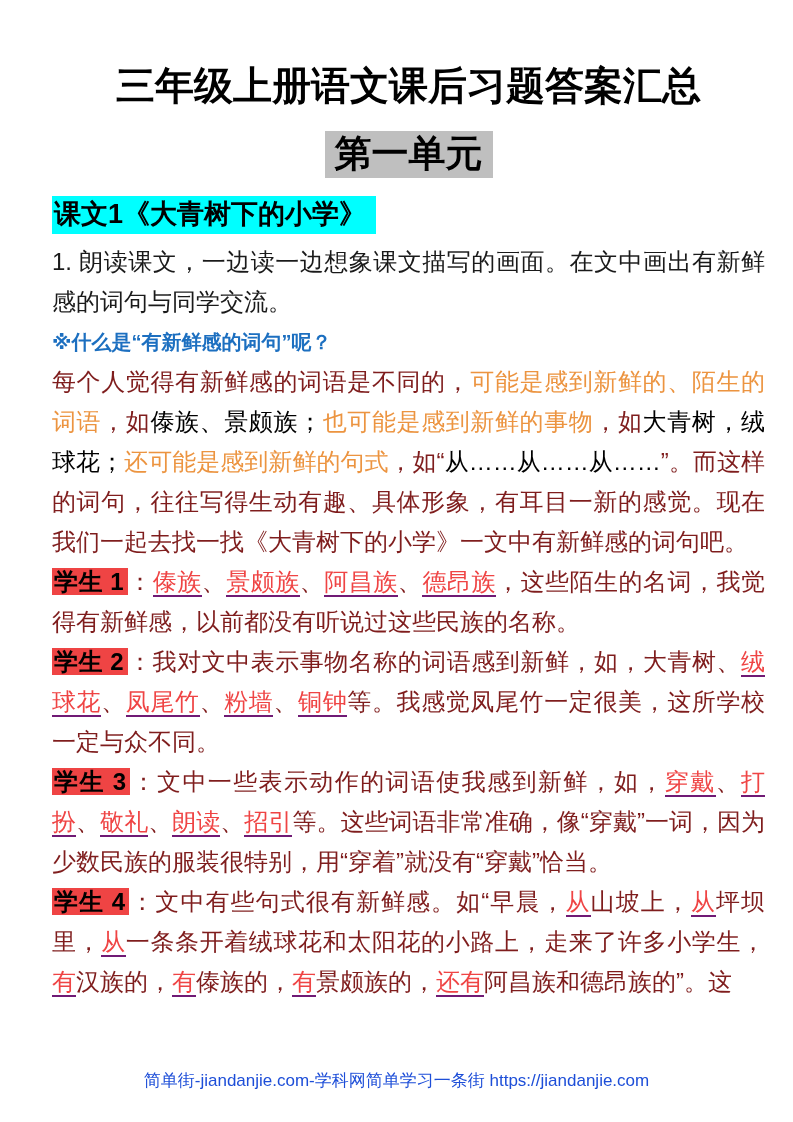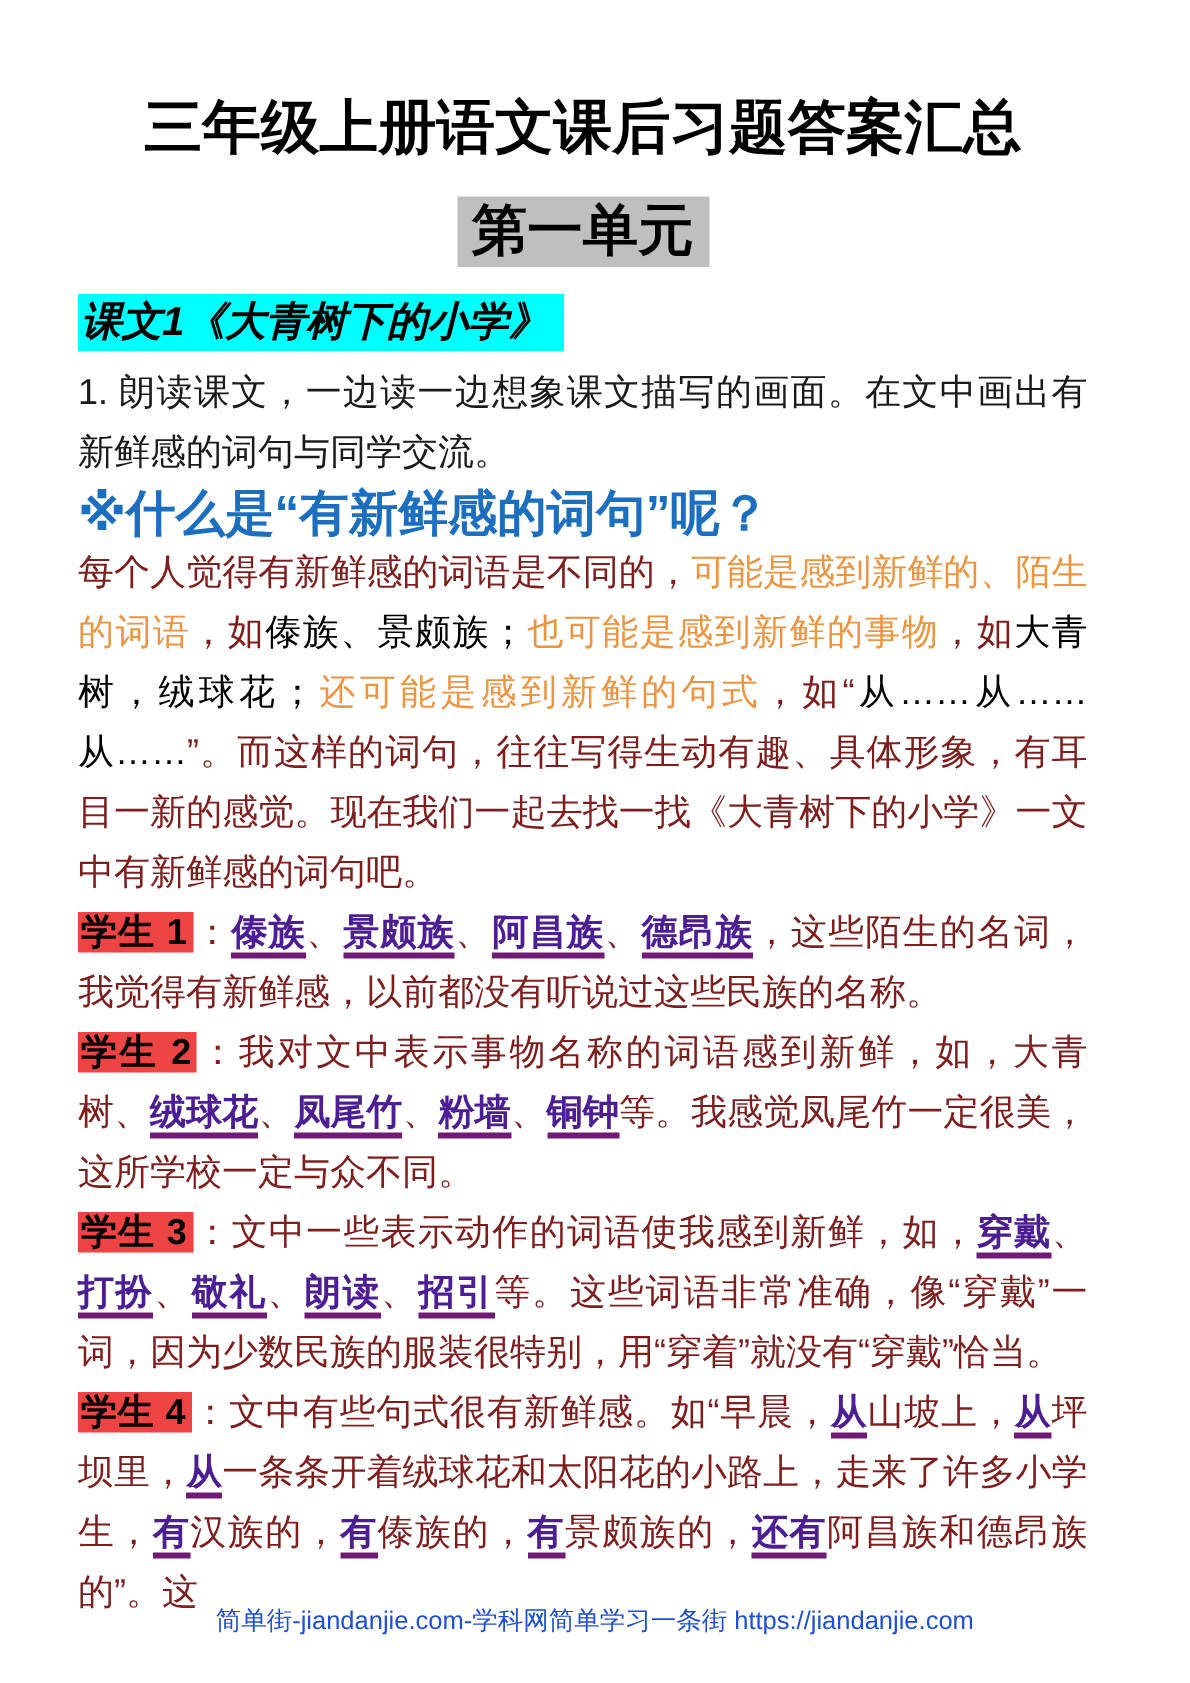--- a/index.html
+++ b/index.html
@@ -4,53 +4,53 @@
 <style>
   html,body{margin:0;padding:0;}
   body{
     width:793px;height:1122px;
     background:#ffffff;
     font-family:"Liberation Sans","DejaVu Sans",sans-serif;
     color:#1a1a1a;
     position:relative;
     overflow:hidden;
   }
-  .page{padding:64px 68px 0 52px;}
+  .page{padding:64px 28px 0 52px;}
   .title{
     margin:0;text-align:center;
     font-size:39px;font-weight:bold;color:#000;
     line-height:1.15;
   }
   .unit-row{text-align:center;margin-top:20px;}
   .unit{
     background:#bfbfbf;color:#000;
     font-size:37px;font-weight:bold;
     padding:2px 10px 4px 10px;
   }
-  .lesson-row{margin-top:17px;margin-bottom:10px;font-style:italic;}
+  .lesson-row{margin-top:17px;margin-bottom:10px;}
   .lesson{
     background:#00ffff;color:#000;
     font-size:27px;font-weight:bold;
     padding:3px 10px 5px 2px;
   }
   .body{
     margin:0;
     font-size:24px;line-height:40px;
     text-align:justify;
     color:#1a1a1a;
   }
   .note{
-    color:#1c6fc0;font-weight:bold;font-size:33px;
+    color:#1c6fc0;font-weight:bold;font-size:20px;
   }
   .seg-plain{color:#7f1d1d;}
   .seg-orange{color:#ec9440;}
   .seg-green{color:#000000;}
   .seg-redu{
-    color:#4c1d95;font-weight:bold;
-    border-bottom:4px solid #701a75;
+    color:#ef4444;font-weight:normal;
+    border-bottom:2px solid #701a75;
   }
   .stu-label{
     background:#ef4444;color:#000;
     font-weight:bold;
     padding:0 4px 0 2px;
   }
   .footer{
     position:absolute;left:0;right:0;bottom:30px;
     text-align:center;
     color:#1d4ed8;font-size:17px;

